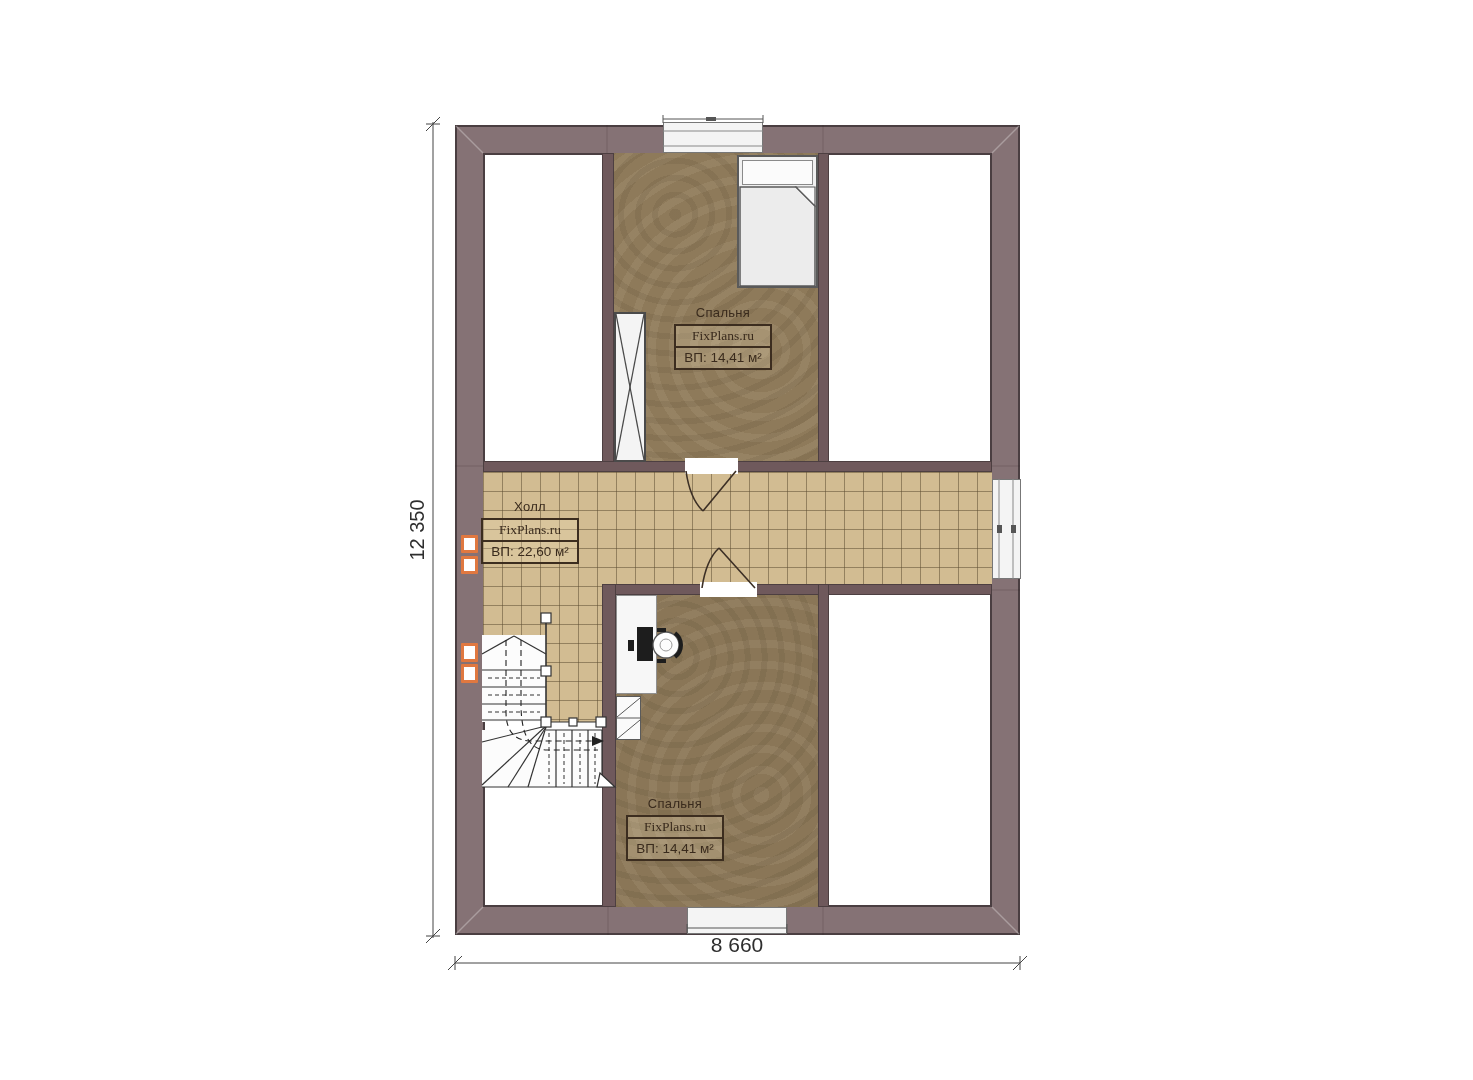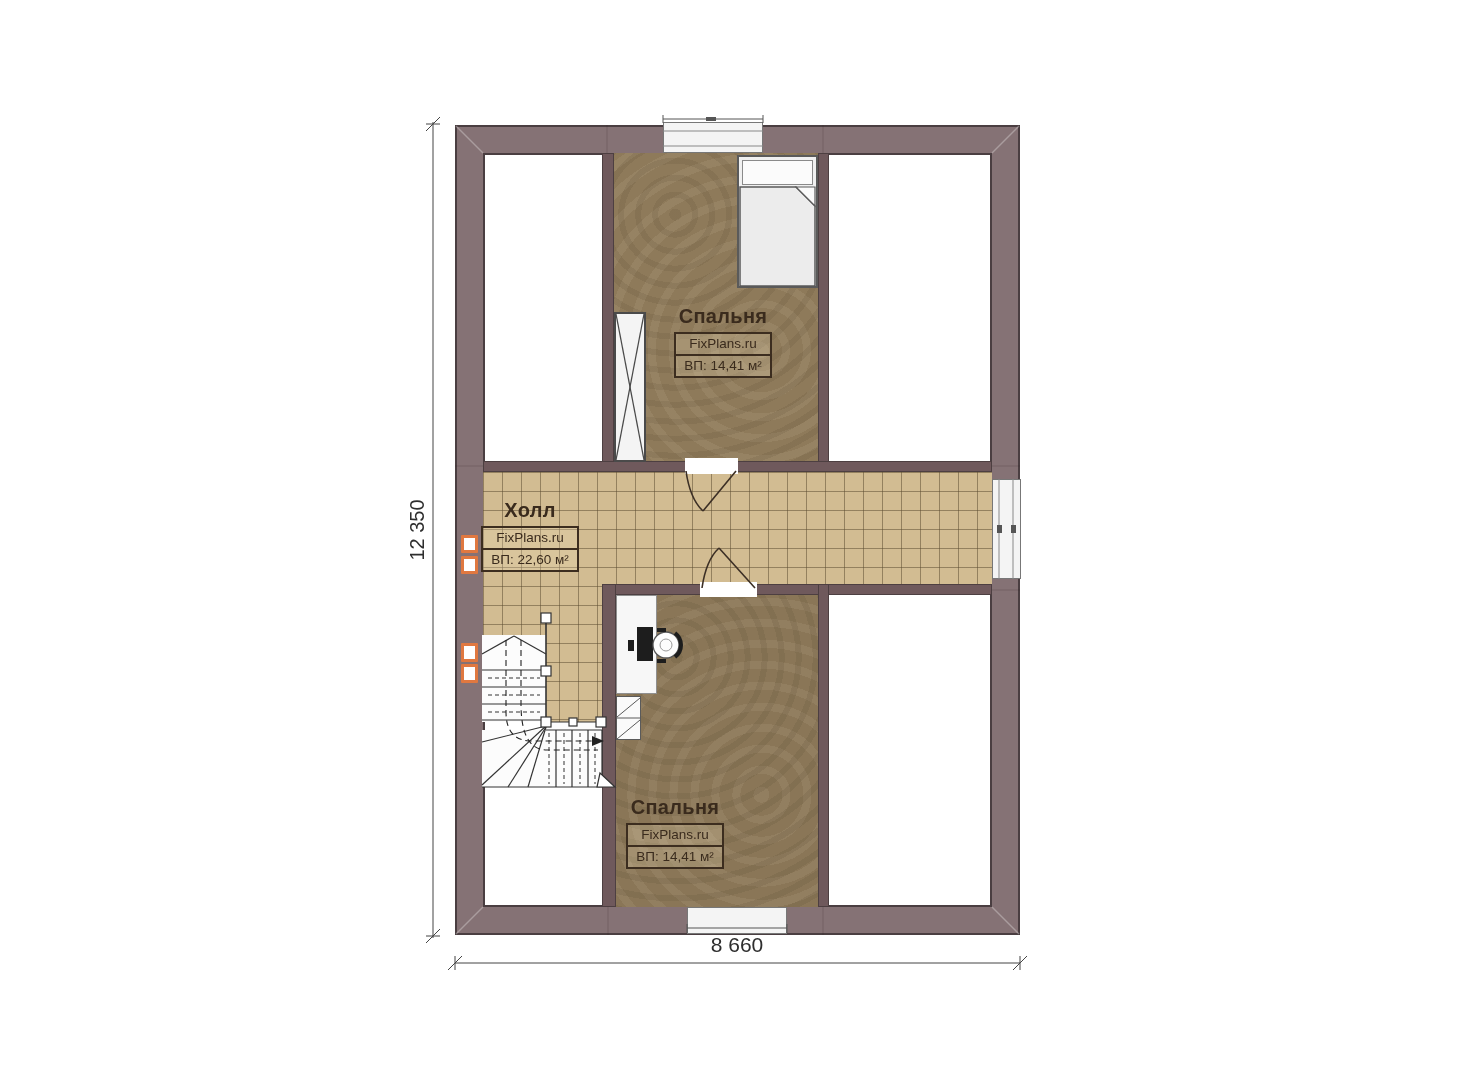--- a/index.html
+++ b/index.html
@@ -38,24 +38,24 @@
   #bed-frame{left:737px;top:155px;width:81px;height:133px;background:#f0f0f0;border:2px solid #5a5a5a;}
   #bed-pillow{left:742px;top:160px;width:71px;height:25px;background:#fbfbfb;border:1px solid #8a8a8a;}
   #wardrobe{left:614px;top:312px;width:32px;height:150px;background:#f4f4f4;border:2px solid #4a4a4a;}
   #desk{left:616px;top:595px;width:41px;height:99px;background:#f7f7f7;border:1px solid #8f8f8f;}
   #cabinet{left:616px;top:696px;width:25px;height:44px;background:#fafafa;border:1px solid #5a5a5a;}
   .door-gap{background:#ffffff;}
   .window{background:#f4f4f4;border:1px solid #777;box-sizing:border-box;}
   .wall-marker{background:#ffffff;border:3px solid #e07840;box-sizing:border-box;border-radius:1px;}
   
   .room-label{display:flex;flex-direction:column;align-items:center;width:190px;color:#3a2b1d;}
-  .room-name{font-size:20px;font-weight:bold;letter-spacing:.3px;margin-bottom:4px;white-space:nowrap;}
+  .room-name{font-size:13px;font-weight:normal;letter-spacing:.3px;margin-bottom:4px;white-space:nowrap;}
   .area-box{border:2px solid #3c2d1f;background:rgba(238,223,188,0.25);text-align:center;}
   .area-box .row{font-size:13.5px;padding:2px 8px;white-space:nowrap;line-height:16px;}
-  .area-box .row:first-child{border-bottom:2px solid #3c2d1f;}
+  .area-box .row:first-child{border-bottom:2px solid #3c2d1f;font-family:Liberation Serif, serif;}
   
   #lineart{left:0;top:0;width:1473px;height:1080px;pointer-events:none;}
   svg text{font-family:"Liberation Sans","DejaVu Sans",sans-serif;fill:#2e2e2e;}
 </style>
 </head>
 <body>
 
 <div id="canvas">
 
   <div class="abs" id="outer-wall"></div>

